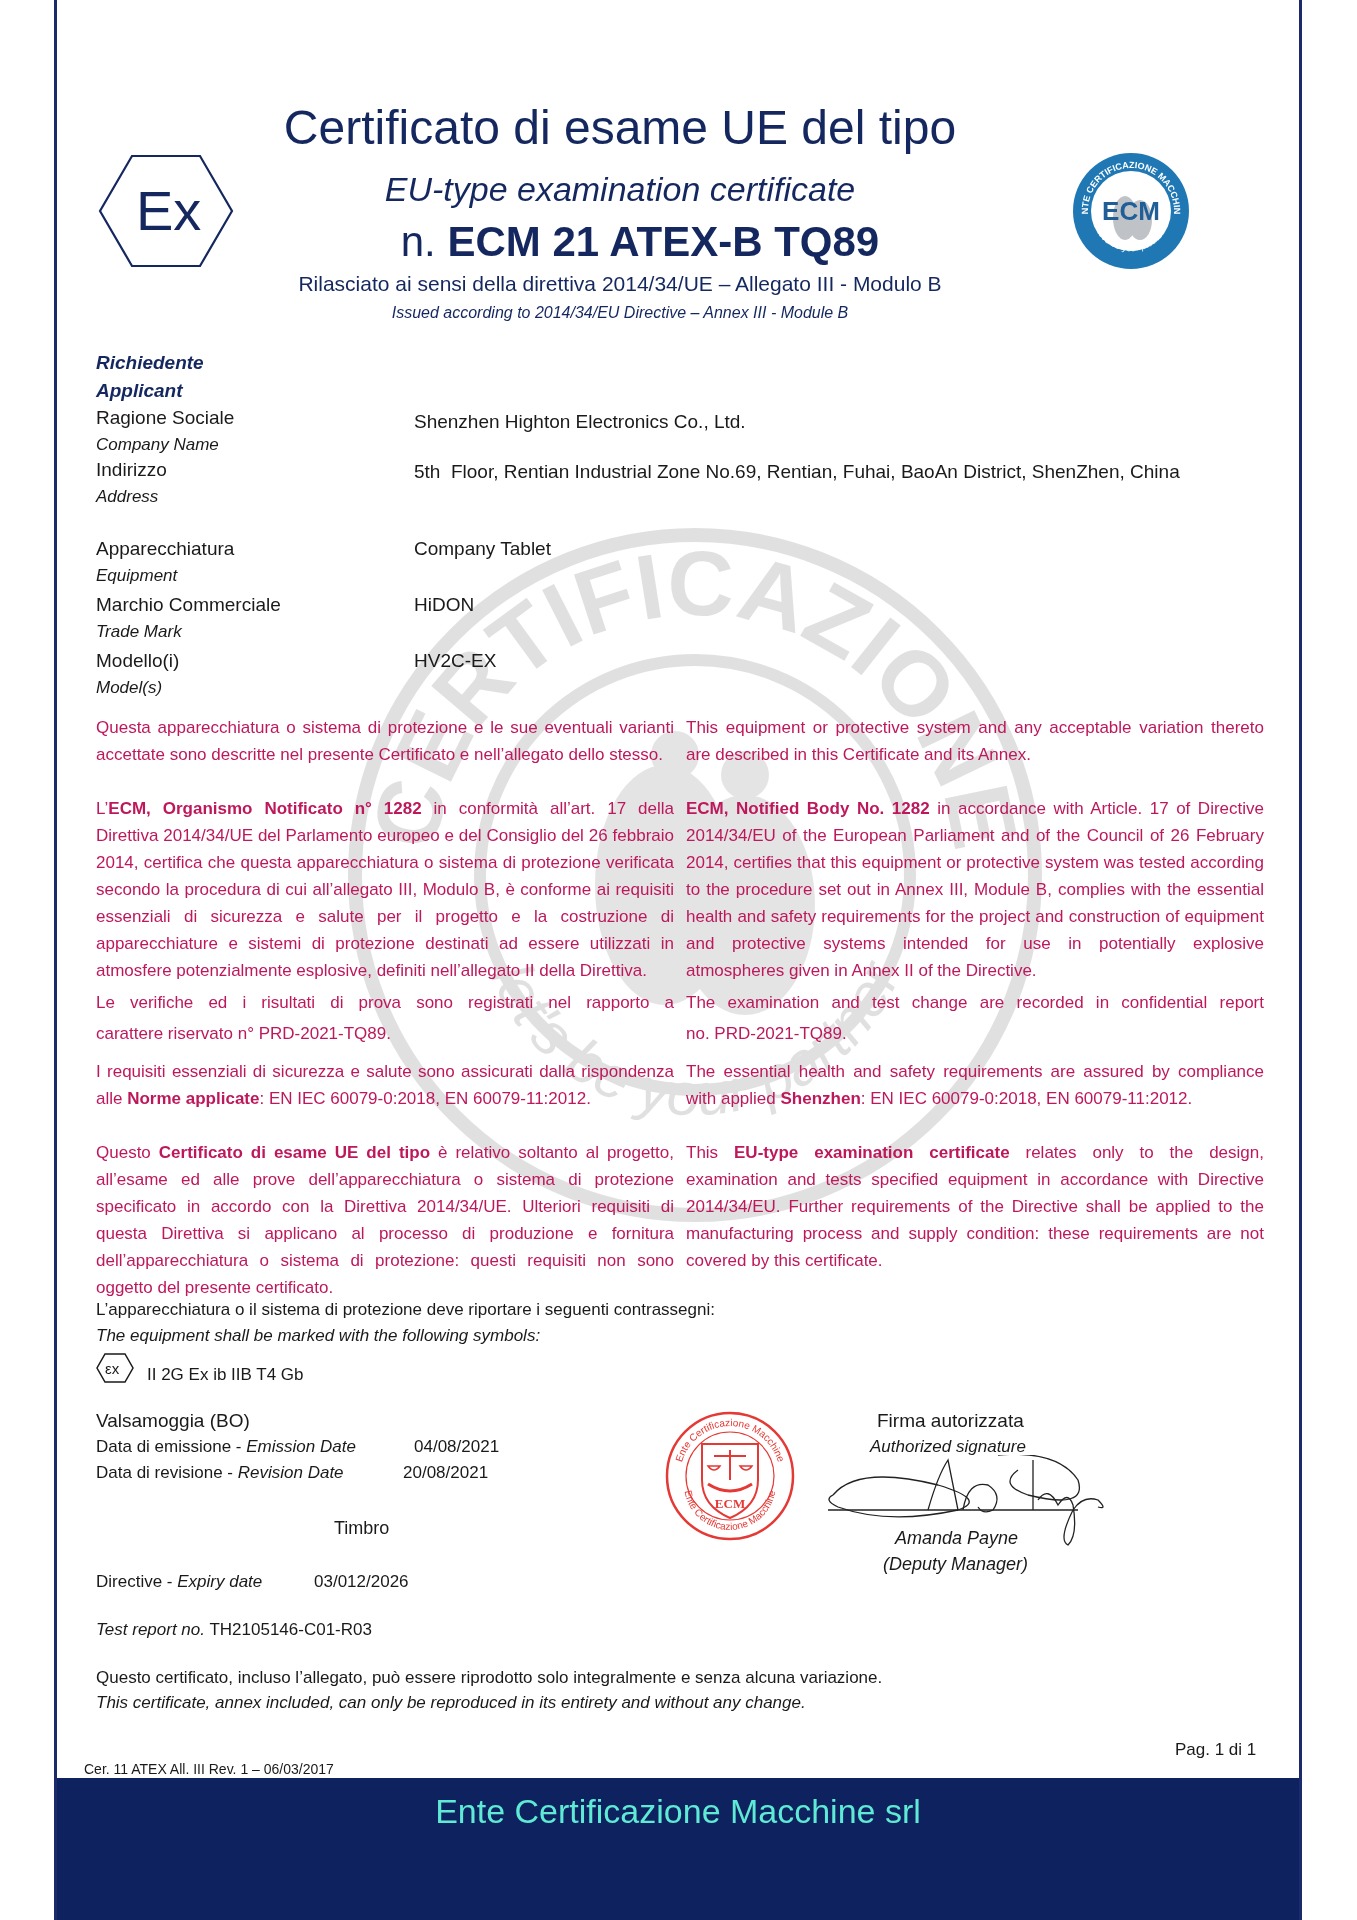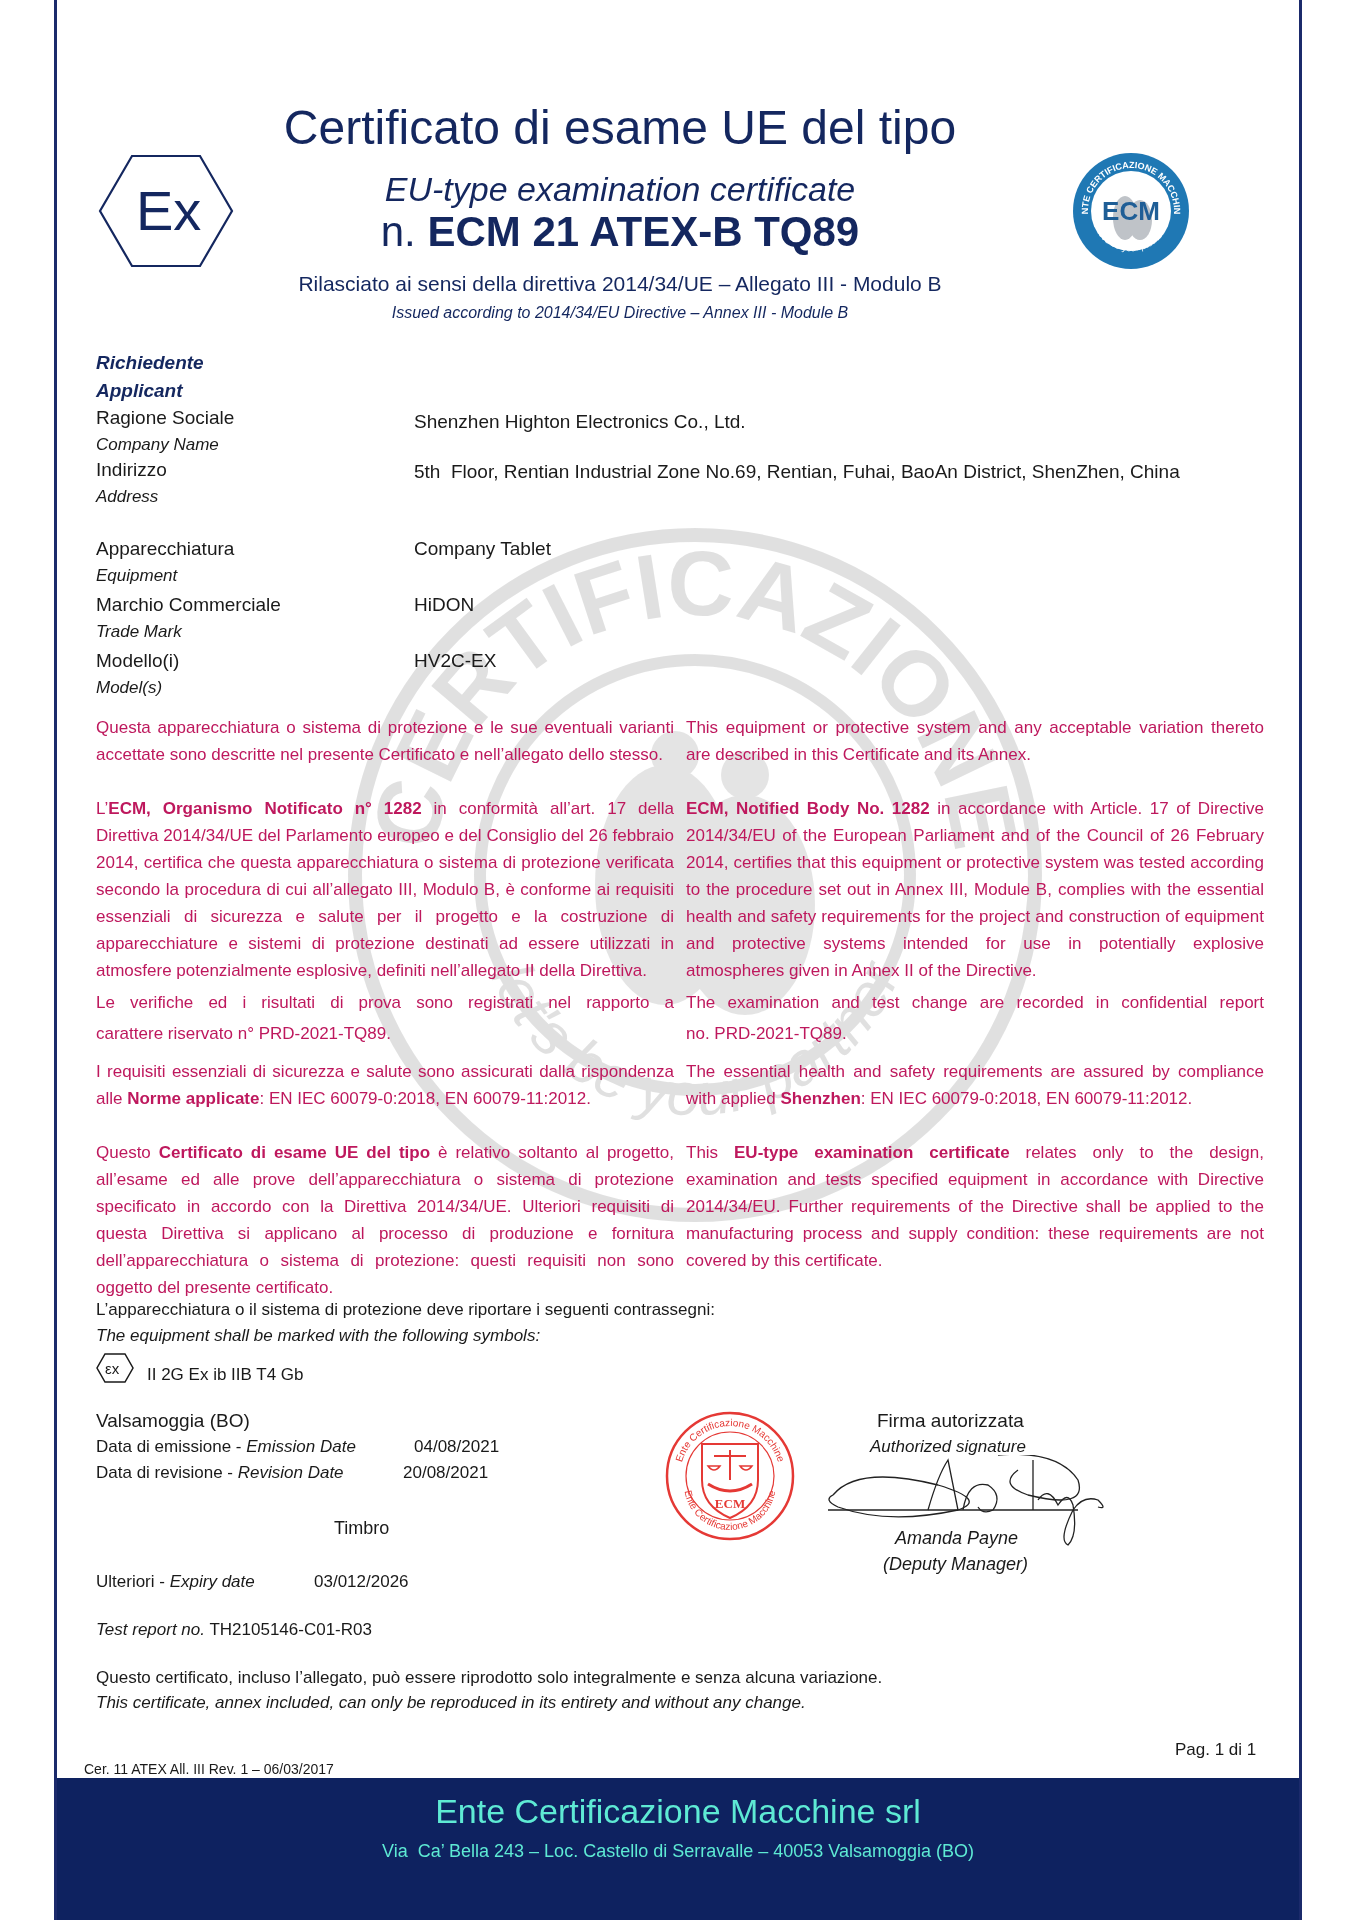--- a/index.html
+++ b/index.html
@@ -9,21 +9,21 @@
   .page-border-right { position:absolute; left:1299px; top:0; width:3px; height:1920px; background:#1b2a6b; }
 
   .watermark { position:absolute; left:345px; top:525px; width:700px; height:700px; opacity:0.22; pointer-events:none; }
 
   .ex-logo { position:absolute; left:98px; top:154px; width:136px; height:114px; }
   .ecm-logo { position:absolute; left:1070px; top:150px; width:122px; height:122px; }
 
   .title { position:absolute; left:0; width:1240px; text-align:center; color:#14275f; }
   .t1 { top:100px; font-size:48px; }
   .t2 { top:170px; font-size:34px; font-style:italic; }
-  .t3 { top:208px; font-size:42px; }
+  .t3 { top:218px; font-size:42px;margin-left:20px; }
   .t3 b { font-weight:bold; }
   .t4 { top:272px; font-size:21px; color:#14275f; }
   .t5 { top:304px; font-size:16px; font-style:italic; color:#14275f; }
 
   .sect-label { position:absolute; left:96px; font-size:19px; font-style:italic; font-weight:bold; color:#14275f; }
   .lbl { position:absolute; left:96px; font-size:19px; color:#1a1a1a; }
   .lbl-i { position:absolute; left:96px; font-size:17px; font-style:italic; color:#1a1a1a; }
   .val { position:absolute; left:414px; font-size:19px; color:#1a1a1a; }
 
   .para { position:absolute; font-size:17px; line-height:27px; text-align:justify; color:#be185d; }
@@ -149,21 +149,21 @@
 </div>
 
 <div class="plain" style="left:96px; top:1410px; font-size:19px">Valsamoggia (BO)</div>
 <div class="plain" style="left:96px; top:1437px; font-size:17px"><span>Data di emissione - </span><span class="it">Emission Date</span></div>
 <div class="plain" style="left:414px; top:1437px; font-size:17px">04/08/2021</div>
 <div class="plain" style="left:96px; top:1463px; font-size:17px"><span>Data di revisione - </span><span class="it">Revision Date</span></div>
 <div class="plain" style="left:403px; top:1463px; font-size:17px">20/08/2021</div>
 
 <div class="plain" style="left:334px; top:1518px; font-size:18px">Timbro</div>
 
-<div class="plain" style="left:96px; top:1572px; font-size:17px"><span>Ulteriori - </span><span class="it">Expiry date</span></div>
+<div class="plain" style="left:96px; top:1572px; font-size:17px"><span>Directive - </span><span class="it">Expiry date</span></div>
 <div class="plain" style="left:314px; top:1572px; font-size:17px">03/012/2026</div>
 
 <div class="plain" style="left:96px; top:1620px; font-size:17px"><span class="it">Test report no.</span> <span>TH2105146-C01-R03</span></div>
 
 <svg class="stamp" viewBox="0 0 132 132">
   <defs>
     <path id="stTop" d="M 16 66 A 50 50 0 0 1 116 66"></path>
     <path id="stBot" d="M 20 74 A 46 46 0 0 0 112 74"></path>
   </defs>
   <circle cx="66" cy="66" r="63" fill="none" stroke="#e53935" stroke-width="2.5"></circle>
@@ -195,14 +195,13 @@
 <div class="plain it" style="left:895px; top:1528px; font-size:18px">Amanda Payne</div>
 <div class="plain it" style="left:883px; top:1554px; font-size:18px">(Deputy Manager)</div>
 
 <div class="plain" style="left:96px; top:1668px; font-size:17px">Questo certificato, incluso l’allegato, può essere riprodotto solo integralmente e senza alcuna variazione.</div>
 <div class="plain it" style="left:96px; top:1693px; font-size:17px">This certificate, annex included, can only be reproduced in its entirety and without any change.</div>
 <div class="plain" style="left:1175px; top:1740px; font-size:17px">Pag. 1 di 1</div>
 <div class="plain" style="left:84px; top:1761px; font-size:14px">Cer. 11 ATEX All. III Rev. 1 – 06/03/2017</div>
 
 <div class="footer-band">
   <div class="footer-name">Ente Certificazione Macchine srl</div>
-  <div class="footer-addr" style="white-space:pre">Via  Ca’ Bella 243 – Loc. Castello di Serravalle – 40053 Valsamoggia (BO)</div>
 </div>
 
 </body></html>

